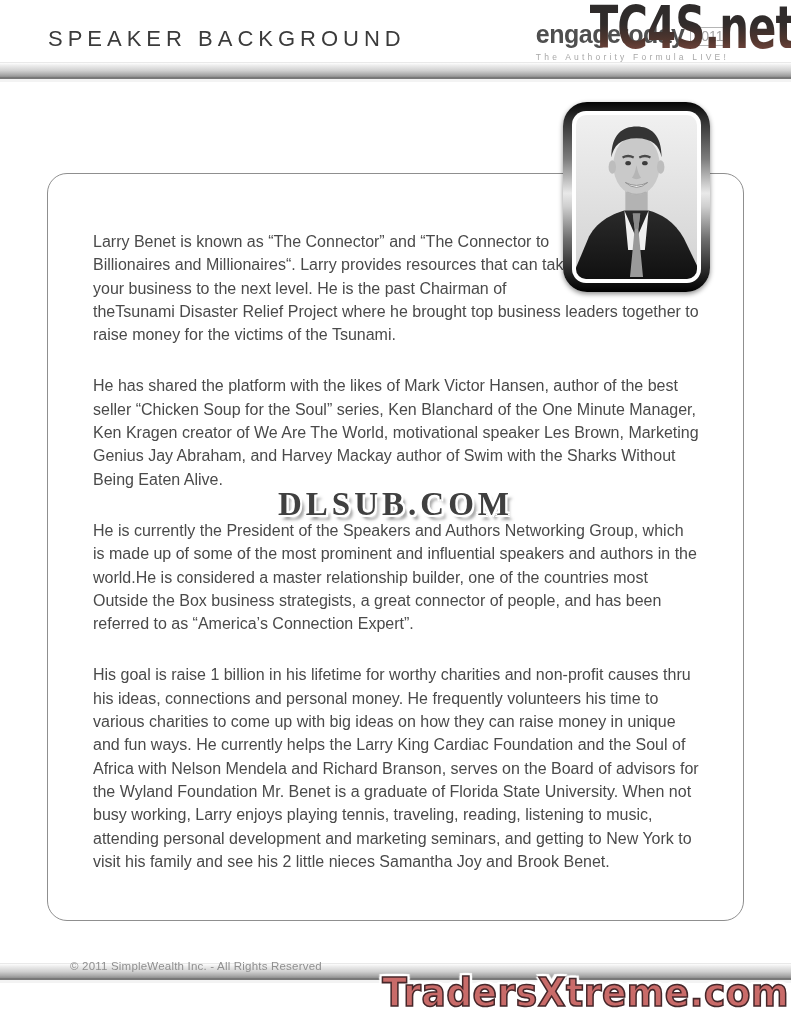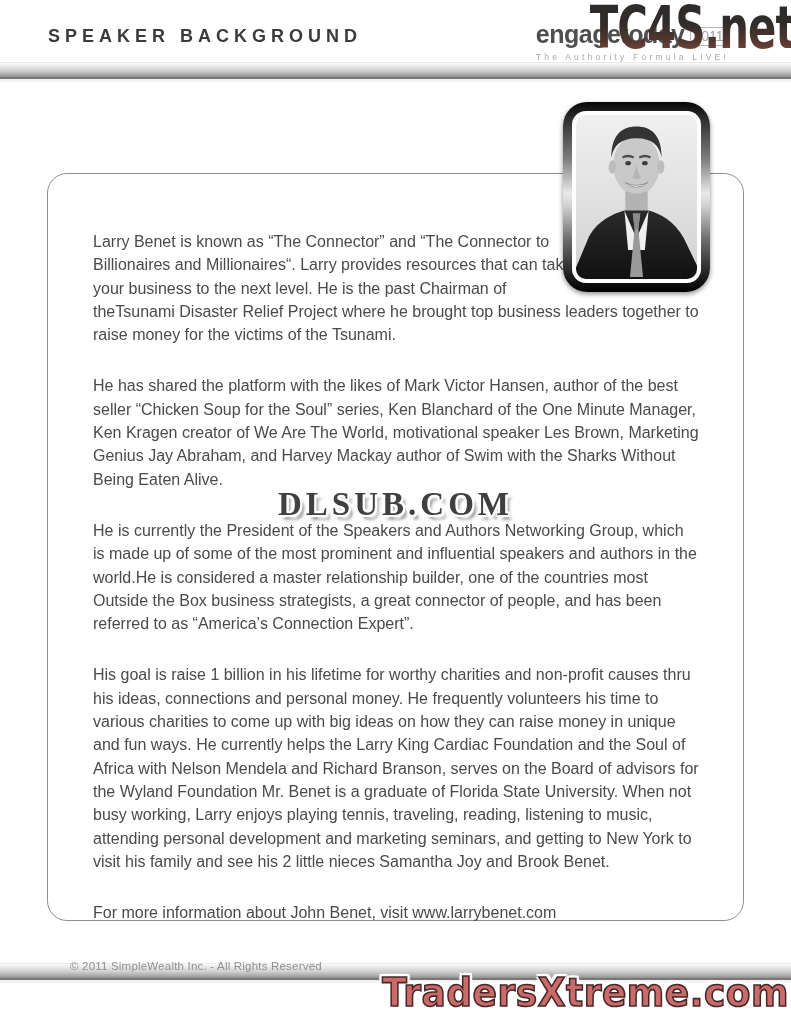--- a/index.html
+++ b/index.html
@@ -8,21 +8,21 @@
     position:relative;
     width:791px; height:1024px;
     background:#ffffff;
     font-family:"Liberation Sans", sans-serif;
     overflow:hidden;
   }
 
   
   .header-title {
     position:absolute; left:48px; top:26px;
-    font-size:18px; font-weight:bold; letter-spacing:5px;
+    font-size:22px; font-weight:normal; letter-spacing:5px;
     color:#3b3b3b; white-space:nowrap;
   }
   .logo {
     position:absolute; right:62px; top:20px; text-align:left; z-index:1;
   }
   .logo-row { display:flex; align-items:baseline; }
   .logo-brand {
     font-size:25px; font-weight:bold; color:#4f4f4f; letter-spacing:-0.5px;
   }
   .logo-year {
@@ -186,17 +186,16 @@
     </svg>
   </div>
 </div>
 
 <div class="card">
   <div class="bio">
     <p><span class="photo-spacer"></span><span>Larry Benet is known as “The Connector” and “The Connector to Billionaires and Millionaires“. Larry provides resources that can take your business to the next level. He is the past Chairman of theTsunami Disaster Relief Project where he brought top business leaders together to raise money for the victims of the Tsunami.</span></p>
     <p>He has shared the platform with the likes of Mark Victor Hansen, author of the best seller “Chicken Soup for the Soul” series, Ken Blanchard of the One Minute Manager, Ken Kragen creator of We Are The World, motivational speaker Les Brown, Marketing Genius Jay Abraham, and Harvey Mackay author of Swim with the Sharks Without Being Eaten Alive.</p>
     <p>He is currently the President of the Speakers and Authors Networking Group, which is made up of some of the most prominent and influential speakers and authors in the world.He is considered a master relationship builder, one of the countries most Outside the Box business strategists, a great connector of people, and has been referred to as “America’s Connection Expert”.</p>
     <p>His goal is raise 1 billion in his lifetime for worthy charities and non-profit causes thru his ideas, connections and personal money. He frequently volunteers his time to various charities to come up with big ideas on how they can raise money in unique and fun ways. He currently helps the Larry King Cardiac Foundation and the Soul of Africa with Nelson Mendela and Richard Branson, serves on the Board of advisors for the Wyland Foundation Mr. Benet is a graduate of Florida State University. When not busy working, Larry enjoys playing tennis, traveling, reading, listening to music, attending personal development and marketing seminars, and getting to New York to visit his family and see his 2 little nieces Samantha Joy and Brook Benet.</p>
-    <p>For more information about John Benet, visit www.larrybenet.com</p>
   </div>
 </div>
 
 <div class="footer-copyright">© 2011 SimpleWealth Inc. - All Rights Reserved</div>
 
 </body></html>

